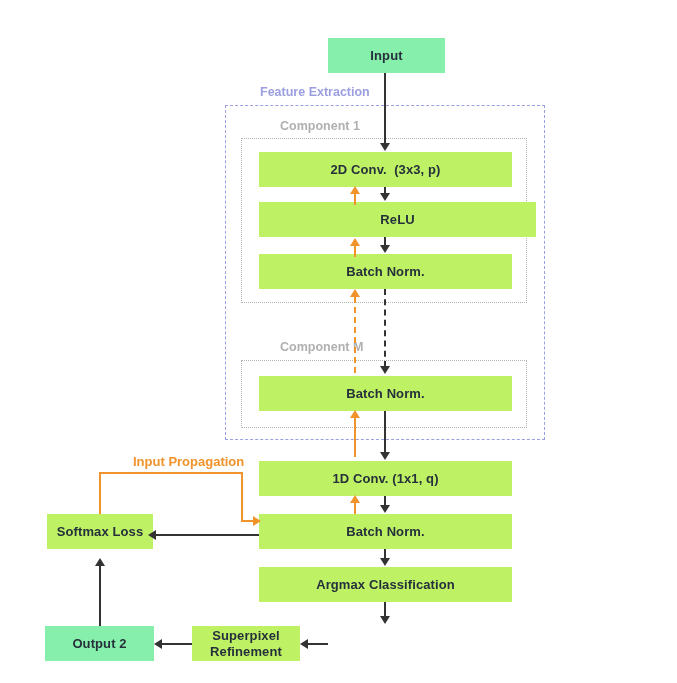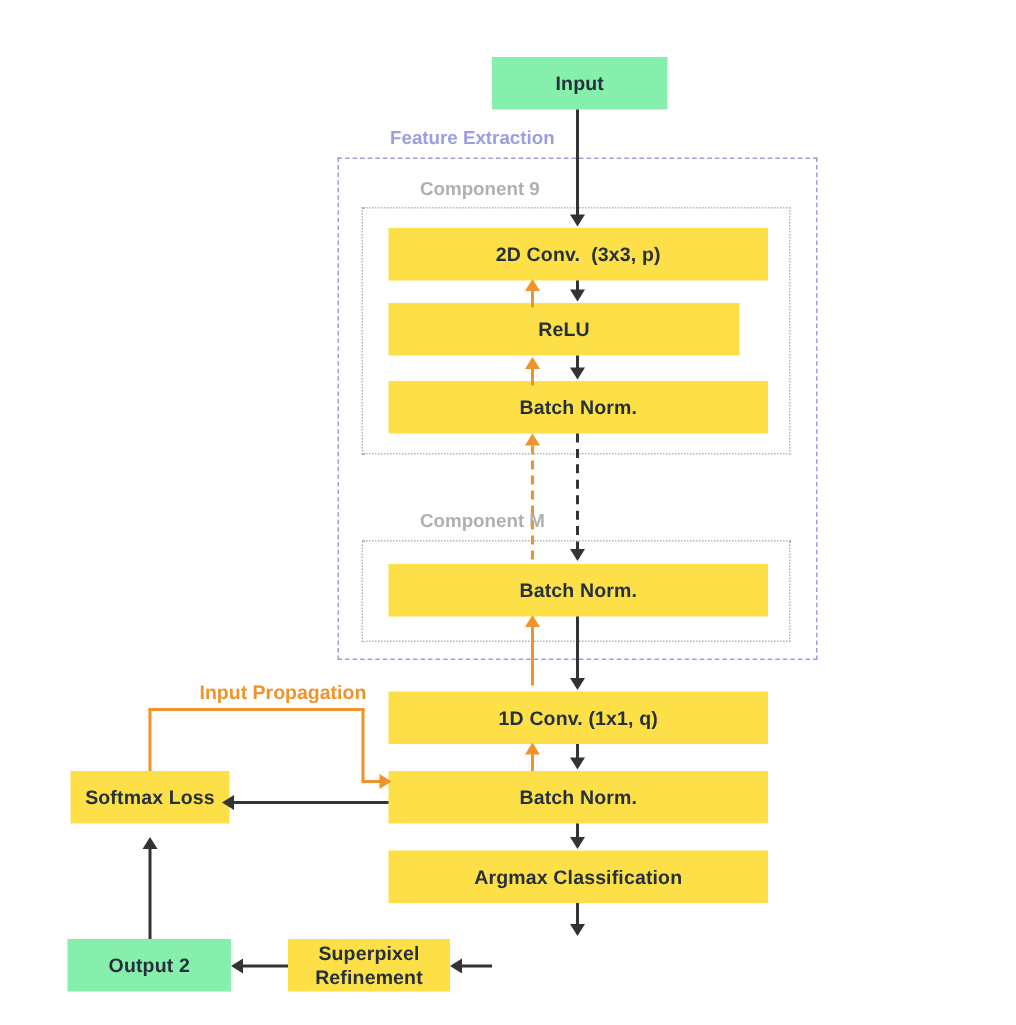--- a/index.html
+++ b/index.html
@@ -26,21 +26,21 @@
     justify-content: center;
     text-align: center;
     color: #26303b;
     font-weight: bold;
     font-size: 13px;
     line-height: 1.18;
     letter-spacing: 0.1px;
     white-space: pre;
   }
   .node.light { background: #86efac; }
-  .node.mid   { background: #fde047; }
+  .node.mid   { background: #bef264; }
   .node.two-line { white-space: normal; }
 
   .group-dashed {
     position: absolute;
     box-sizing: border-box;
     border: 1.6px dashed #9b9fe0;
     background: transparent;
   }
   .group-dotted {
     position: absolute;
@@ -108,31 +108,31 @@
 <body>
 
 <div id="canvas">
 
   <div class="group-dashed" style="left:225px; top:105px; width:320px; height:335px;"></div>
 
   <div class="grouplabel purple" style="left:227px; top:85px;">Feature Extraction</div>
 
   <div class="group-dotted" style="left:241px; top:138px; width:286px; height:165px;"></div>
 
-  <div class="grouplabel gray" style="left:247px; top:119px;">Component 9</div>
+  <div class="grouplabel gray" style="left:247px; top:119px;">Component 1</div>
 
   <div class="group-dotted" style="left:241px; top:360px; width:286px; height:68px;"></div>
 
   <div class="grouplabel gray" style="left:247px; top:340px;">Component M</div>
 
   <div class="node light" style="left:328px; top:38px; width:117px; height:35px;">Input</div>
 
   <div class="node mid" style="left:259px; top:152px; width:253px; height:35px;">2D Conv.  (3x3, p)</div>
 
-  <div class="node mid" style="left:259px; top:202px; width:234px; height:35px;">ReLU</div>
+  <div class="node mid" style="left:259px; top:202px; width:277px; height:35px;">ReLU</div>
 
   <div class="node mid" style="left:259px; top:254px; width:253px; height:35px;">Batch Norm.</div>
 
   <div class="node mid" style="left:259px; top:376px; width:253px; height:35px;">Batch Norm.</div>
 
   <div class="node mid" style="left:259px; top:461px; width:253px; height:35px;">1D Conv. (1x1, q)</div>
 
   <div class="node mid" style="left:259px; top:514px; width:253px; height:35px;">Batch Norm.</div>
 
   <div class="node mid" style="left:47px; top:514px; width:106px; height:35px;">Softmax Loss</div>

